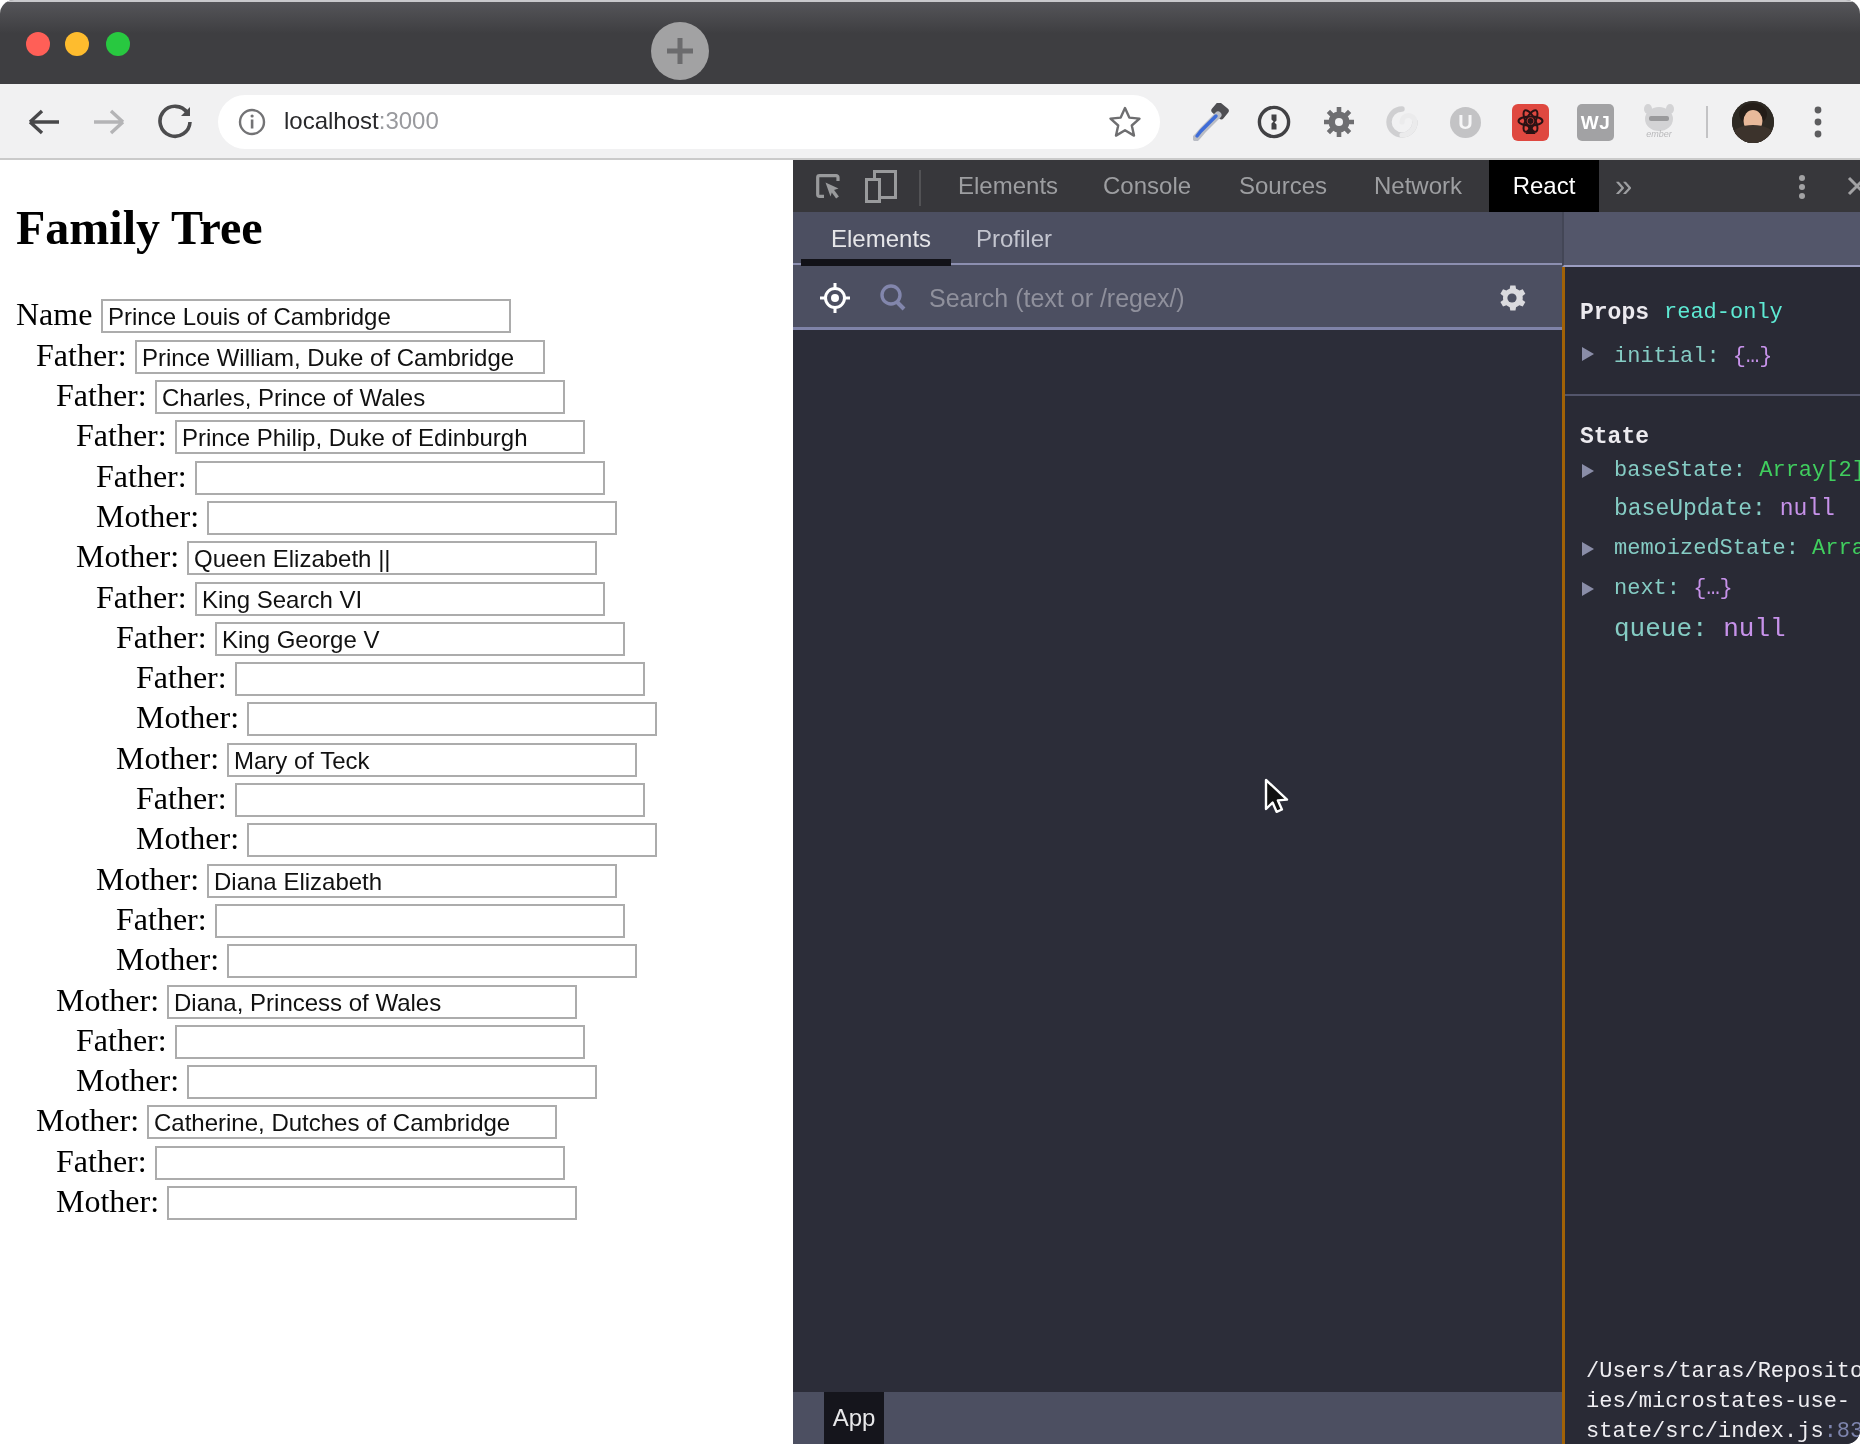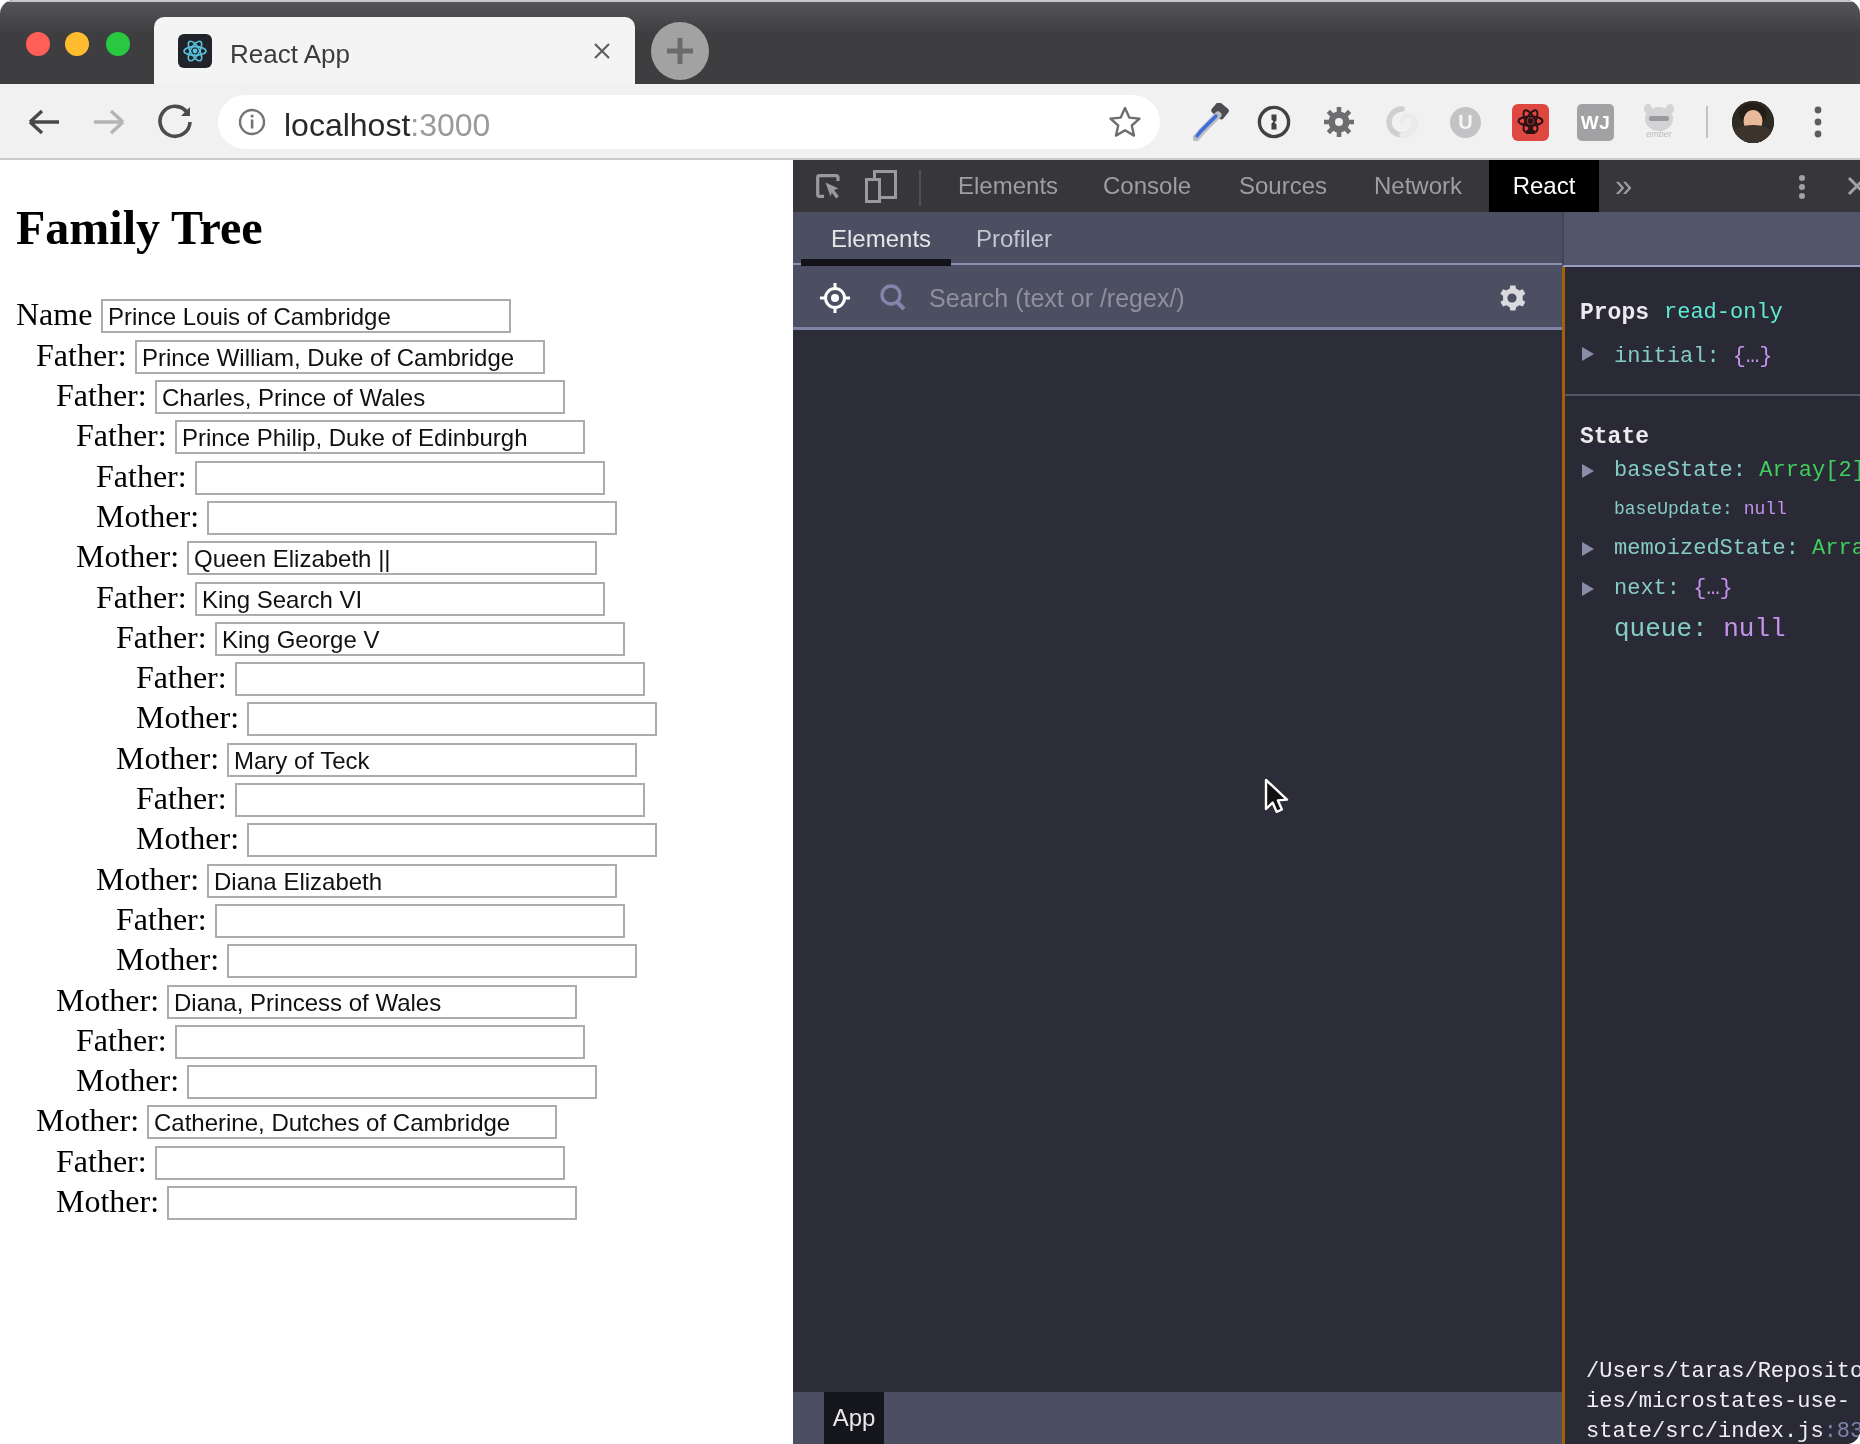--- a/index.html
+++ b/index.html
@@ -45,36 +45,20 @@
   .teal{color:#85ccc4;} .grn{color:#40ce5e;} .pur{color:#c792ea;}
 </style>
 </head>
 <body>
 <div id="win">
 
   <div id="titlebar" class="abs">
     <div class="abs light" style="left:26px;background:#ff5f57"></div>
     <div class="abs light" style="left:65px;background:#febc2e"></div>
     <div class="abs light" style="left:106px;background:#28c840"></div>
-    <div id="tab" class="abs">
-      <div id="favicon" class="abs">
-        <svg width="34" height="34" viewBox="0 0 34 34">
-          <g stroke="#59c3de" stroke-width="1.6" fill="none">
-            <ellipse cx="17" cy="17" rx="11" ry="4.4"></ellipse>
-            <ellipse cx="17" cy="17" rx="11" ry="4.4" transform="rotate(60 17 17)"></ellipse>
-            <ellipse cx="17" cy="17" rx="11" ry="4.4" transform="rotate(-60 17 17)"></ellipse>
-          </g>
-          <circle cx="17" cy="17" r="2.4" fill="#59c3de"></circle>
-        </svg>
-      </div>
-      <div id="tabtitle" class="abs">React App</div>
-      <svg class="abs" style="left:440px;top:26px" width="16" height="16" viewBox="0 0 16 16">
-        <path d="M1 1 L15 15 M15 1 L1 15" stroke="#5f5f61" stroke-width="2.2"></path>
-      </svg>
-    </div>
     <div class="abs" style="left:651px;top:22px;width:58px;height:58px;border-radius:50%;background:#a2a2a3;">
       <svg width="58" height="58" viewBox="0 0 58 58">
           <path d="M29 16 V42 M16 29 H42" stroke="#6b6b6d" stroke-width="5"></path>
         </svg>
     </div>
   </div>
 
   <div id="toolbar" class="abs">
     <svg class="abs" style="left:26px;top:22px" width="36" height="32" viewBox="0 0 36 32">
       <path d="M4 16 H33 M4 16 L16 5 M4 16 L16 27" stroke="#48484a" stroke-width="3.4" fill="none"></path>
@@ -85,21 +69,21 @@
     <svg class="abs" style="left:157px;top:20px" width="36" height="36" viewBox="0 0 36 36">
       <path d="M30.5 9 A15 15 0 1 0 33 18" stroke="#4c4c4e" stroke-width="3.6" fill="none"></path>
       <path d="M33 3 V12 H24 Z" fill="#4c4c4e"></path>
     </svg>
     <div id="omnibox" class="abs"></div>
     <svg class="abs" style="left:238px;top:24px" width="28" height="28" viewBox="0 0 28 28">
       <circle cx="14" cy="14" r="12" stroke="#737375" stroke-width="2.4" fill="none"></circle>
       <rect x="12.8" y="11.5" width="2.6" height="9" fill="#737375"></rect>
       <circle cx="14.1" cy="8" r="1.6" fill="#737375"></circle>
     </svg>
-    <div class="abs" style="left:284px;top:23px;font-size:32px;color:#29292b;">localhost<span style="color:#999a9e">:3000</span></div>
+    <div class="abs" style="left:284px;top:23px;font-size:24px;color:#29292b;">localhost<span style="color:#999a9e">:3000</span></div>
     <svg class="abs" style="left:1108px;top:21px" width="34" height="34" viewBox="0 0 34 34">
       <path d="M17 3 L21.3 12.6 L31.5 13.6 L23.8 20.5 L26 30.6 L17 25.2 L8 30.6 L10.2 20.5 L2.5 13.6 L12.7 12.6 Z" stroke="#6e6e70" stroke-width="2.4" fill="none" stroke-linejoin="round"></path>
     </svg>
     <svg class="abs" style="left:1193px;top:19px" width="36" height="38" viewBox="0 0 36 38">
       <rect x="20" y="1" width="15" height="13" rx="3" transform="rotate(40 27 7)" fill="#4e4e52"></rect>
       <path d="M25 12 L10 27 L5 33 L3 35" stroke="#b9bcc4" stroke-width="7" stroke-linecap="round"></path>
       <path d="M23 13 L8 28 L4 33" stroke="#3e6cd8" stroke-width="3.4" stroke-linecap="round"></path>
     </svg>
     <svg class="abs" style="left:1257px;top:21px" width="34" height="34" viewBox="0 0 34 34">
       <circle cx="17" cy="17" r="14.6" stroke="#414144" stroke-width="3.4" fill="none"></circle>
@@ -307,21 +291,21 @@
     </div>
     <div id="rpanel" class="abs dark-pattern">
       <div class="abs mono" style="left:15px;top:33px;font-size:23px;font-weight:bold;color:#eceaef;line-height:26px">Props</div>
       <div class="abs mono" style="left:99px;top:33px;font-size:22px;color:#5eead4;line-height:26px">read-only</div>
       <div class="abs" style="left:17px;top:80px"><span class="tri"></span></div>
       <div class="abs mono" style="left:49px;top:77px;font-size:22px;line-height:26px"><span class="teal">initial:</span> <span class="pur">{…}</span></div>
       <div class="abs" style="left:0;top:127px;width:327px;height:2px;background:#53556b"></div>
       <div class="abs mono" style="left:15px;top:157px;font-size:23px;font-weight:bold;color:#eceaef;line-height:26px">State</div>
       <div class="abs" style="left:17px;top:197px"><span class="tri"></span></div>
       <div class="abs mono" style="left:49px;top:191px;font-size:22px;line-height:26px;white-space:pre"><span class="teal">baseState:</span> <span class="grn">Array[2]</span></div>
-      <div class="abs mono" style="left:49px;top:229px;font-size:18px;line-height:26px;white-space:pre"><span class="teal">baseUpdate:</span> <span class="pur">null</span></div>
+      <div class="abs mono" style="left:49px;top:229px;font-size:23px;line-height:26px;white-space:pre"><span class="teal">baseUpdate:</span> <span class="pur">null</span></div>
       <div class="abs" style="left:17px;top:275px"><span class="tri"></span></div>
       <div class="abs mono" style="left:49px;top:269px;font-size:22px;line-height:26px;white-space:pre"><span class="teal">memoizedState:</span> <span class="grn">Array[2]</span></div>
       <div class="abs" style="left:17px;top:315px"><span class="tri"></span></div>
       <div class="abs mono" style="left:49px;top:309px;font-size:22px;line-height:26px;white-space:pre"><span class="teal">next:</span> <span class="pur">{…}</span></div>
       <div class="abs mono" style="left:49px;top:349px;font-size:26px;line-height:26px;white-space:pre"><span class="teal">queue:</span> <span class="pur">null</span></div>
       <div class="abs mono" style="left:21px;top:1090px;font-size:22px;line-height:30px;color:#efeef2;white-space:pre">/Users/taras/Repositor<br>ies/microstates-use-<br>state/src/index.js<span style="color:#7d84ad">:83</span></div>
     </div>
     <svg class="abs" style="left:470px;top:618px" width="28" height="42" viewBox="0 0 28 42">
       <path d="M3 2 L3 31 L9.6 24.6 L13.6 33.8 L18.9 31.5 L14.9 22.4 L24 21.6 Z" fill="#111" stroke="#fff" stroke-width="2.4" stroke-linejoin="round"></path>
     </svg>

